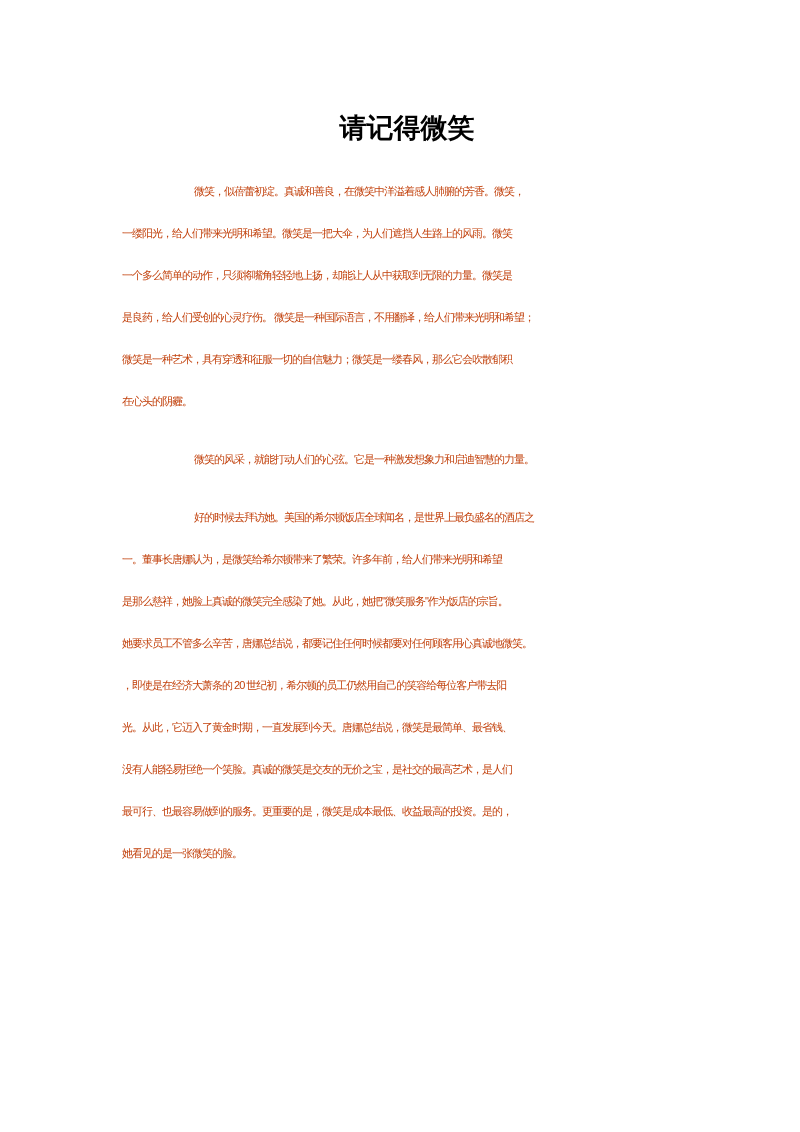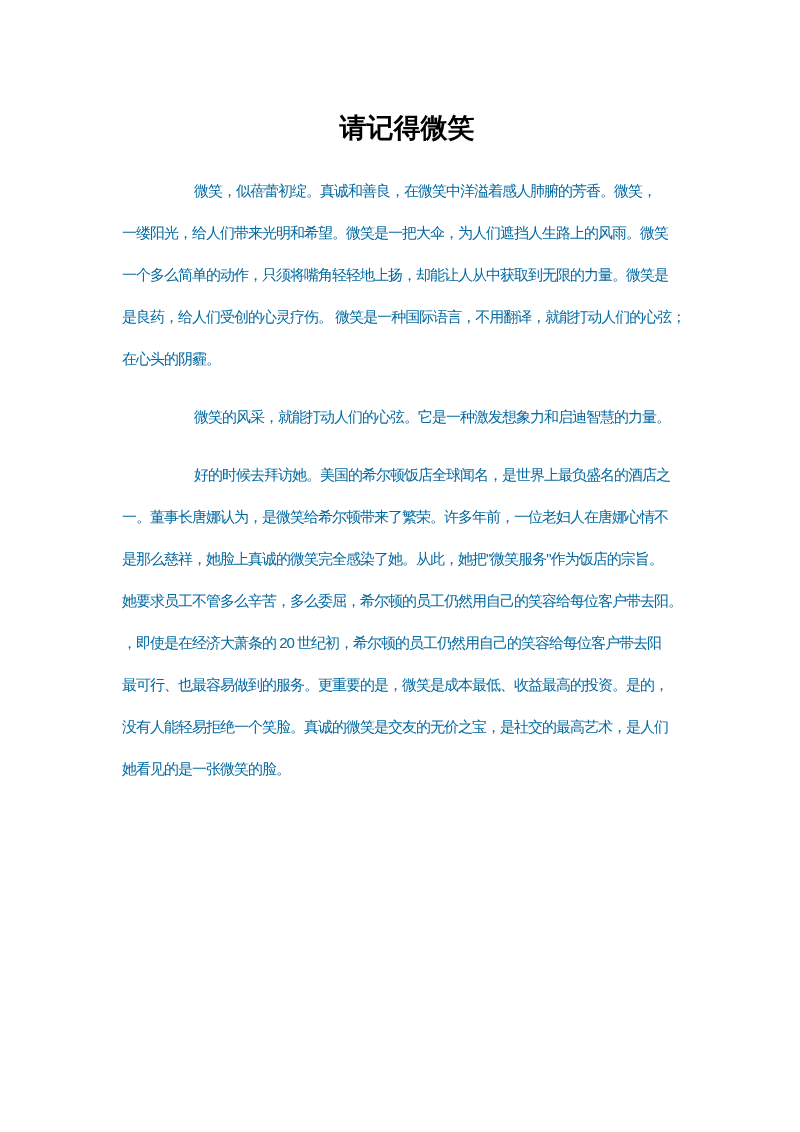--- a/index.html
+++ b/index.html
@@ -28,50 +28,52 @@
     font-weight: bold;
     text-align: center;
     color: #000000;
   }
   .paragraph {
     margin: 0 0 16px 0;
   }
   .line {
     height: 42px;
     line-height: 42px;
-    font-size: 15px;
+    font-size: 11px;
     letter-spacing: -1px;
     white-space: nowrap;
-    color: #0369a1;
+    color: #c2410c;
   }
   .paragraph .line:first-child {
     text-indent: 72px;
   }
 </style>
 </head>
 <body>
 
 <div class="page">
   <h1 class="doc-title">请记得微笑</h1>
 
   <div class="paragraph">
       <div class="line">微笑，似蓓蕾初绽。真诚和善良，在微笑中洋溢着感人肺腑的芳香。微笑，</div>
       <div class="line">一缕阳光，给人们带来光明和希望。微笑是一把大伞，为人们遮挡人生路上的风雨。微笑</div>
       <div class="line">一个多么简单的动作，只须将嘴角轻轻地上扬，却能让人从中获取到无限的力量。微笑是</div>
-      <div class="line">是良药，给人们受创的心灵疗伤。 微笑是一种国际语言，不用翻译，就能打动人们的心弦；</div>
+      <div class="line">是良药，给人们受创的心灵疗伤。 微笑是一种国际语言，不用翻译，给人们带来光明和希望；</div>
+      <div class="line">微笑是一种艺术，具有穿透和征服一切的自信魅力；微笑是一缕春风，那么它会吹散郁积</div>
       <div class="line">在心头的阴霾。</div>
     </div>
 
   <div class="paragraph">
       <div class="line">微笑的风采，就能打动人们的心弦。它是一种激发想象力和启迪智慧的力量。</div>
     </div>
 
   <div class="paragraph">
       <div class="line">好的时候去拜访她。美国的希尔顿饭店全球闻名，是世界上最负盛名的酒店之</div>
-      <div class="line">一。董事长唐娜认为，是微笑给希尔顿带来了繁荣。许多年前，一位老妇人在唐娜心情不</div>
+      <div class="line">一。董事长唐娜认为，是微笑给希尔顿带来了繁荣。许多年前，给人们带来光明和希望</div>
       <div class="line">是那么慈祥，她脸上真诚的微笑完全感染了她。从此，她把"微笑服务"作为饭店的宗旨。</div>
-      <div class="line">她要求员工不管多么辛苦，多么委屈，希尔顿的员工仍然用自己的笑容给每位客户带去阳。</div>
+      <div class="line">她要求员工不管多么辛苦，唐娜总结说，都要记住任何时候都要对任何顾客用心真诚地微笑。</div>
       <div class="line">，即使是在经济大萧条的 20 世纪初，希尔顿的员工仍然用自己的笑容给每位客户带去阳</div>
+      <div class="line">光。从此，它迈入了黄金时期，一直发展到今天。唐娜总结说，微笑是最简单、最省钱、</div>
+      <div class="line">没有人能轻易拒绝一个笑脸。真诚的微笑是交友的无价之宝，是社交的最高艺术，是人们</div>
       <div class="line">最可行、也最容易做到的服务。更重要的是，微笑是成本最低、收益最高的投资。是的，</div>
-      <div class="line">没有人能轻易拒绝一个笑脸。真诚的微笑是交友的无价之宝，是社交的最高艺术，是人们</div>
       <div class="line">她看见的是一张微笑的脸。</div>
     </div>
 </div>
 
 </body></html>

